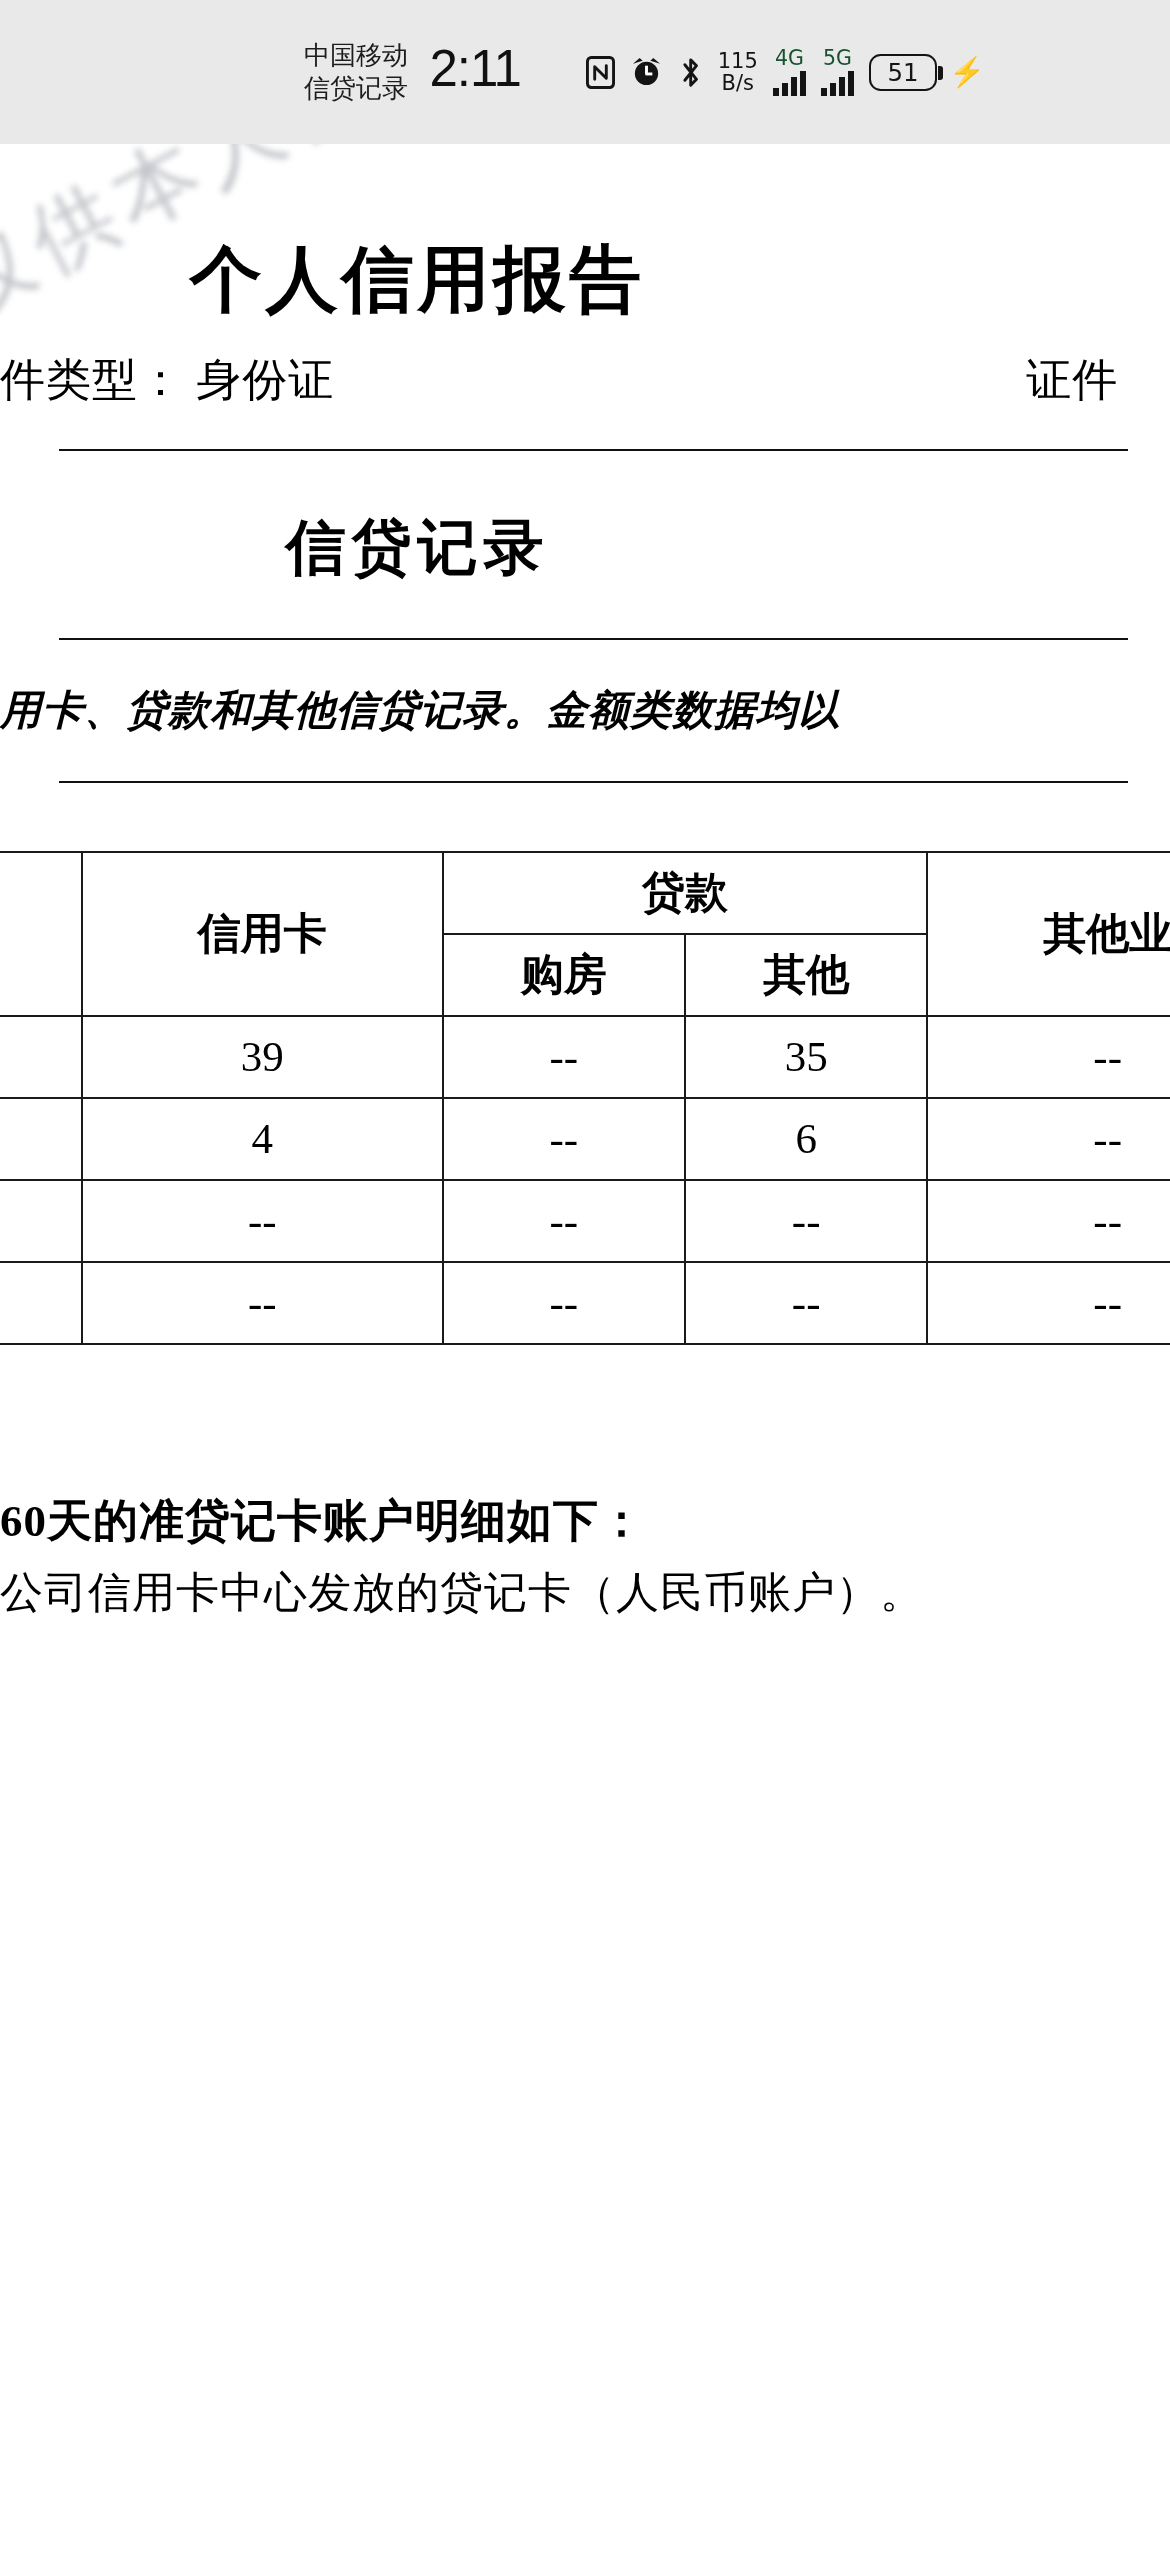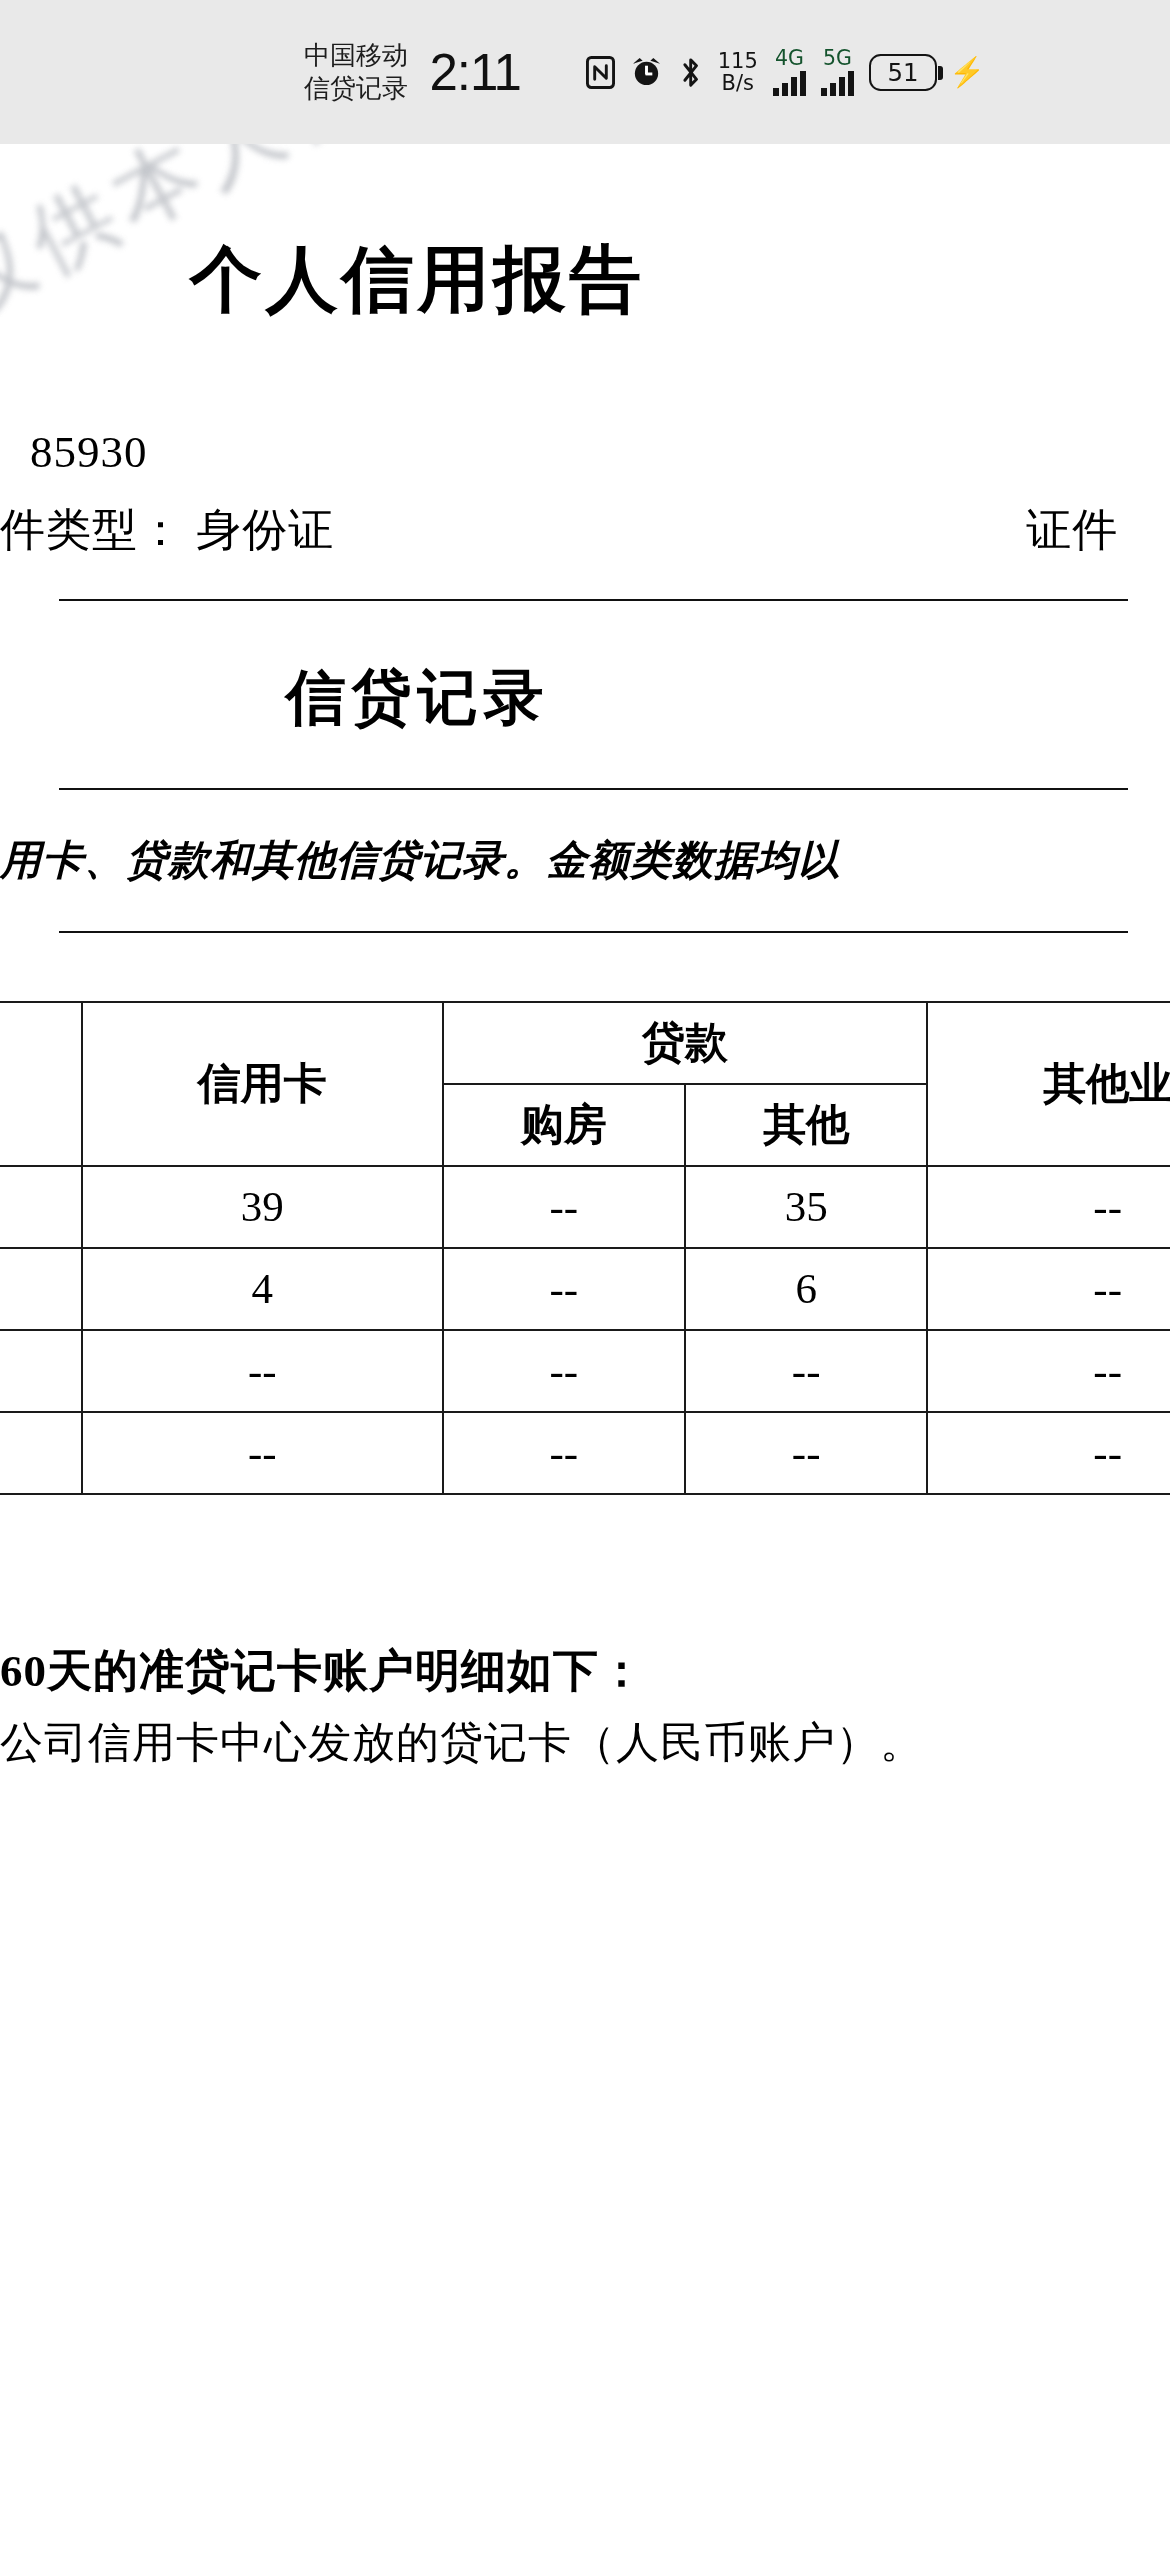--- a/index.html
+++ b/index.html
@@ -20,21 +20,20 @@
     height: 144px;
     background: #e9e9e9;
     display: flex;
     align-items: center;
     justify-content: center;
     position: relative;
     box-sizing: border-box;
   }
   .sb-inner {
     display: flex;
-    align-items: center;
     gap: 15.6px;
     transform: translateX(59px);
   }
   .carriers {
     display: flex;
     flex-direction: column;
     justify-content: center;
     font-size: 26px;
     line-height: 1.28;
     color: #1d1d1d;
@@ -325,21 +324,20 @@
 </div>
 
 <div class="doc">
 
   <div class="watermark">仅供本人使用</div>
 
   <div class="doc-body">
 
     <div class="title">个人信用报告</div>
 
-    <div class="idline">85930</div>
 
     <div class="typerow">
       <span>
         <span>件类型：</span>
         <span>身份证</span>
       </span>
       <span>证件</span>
     </div>
 
     <hr class="rule">

